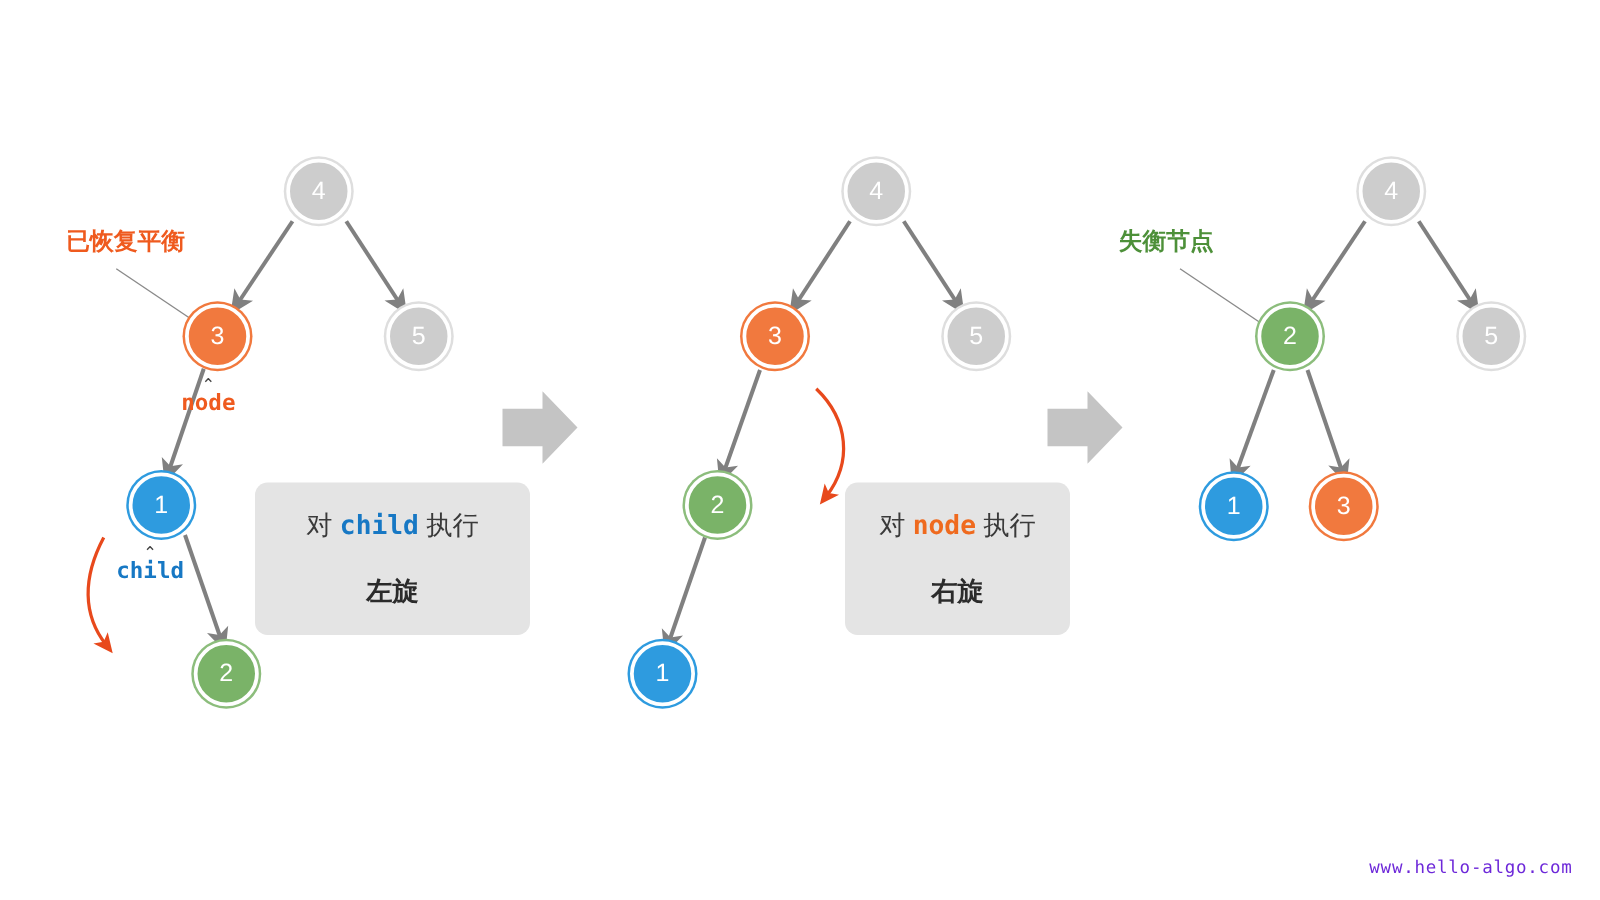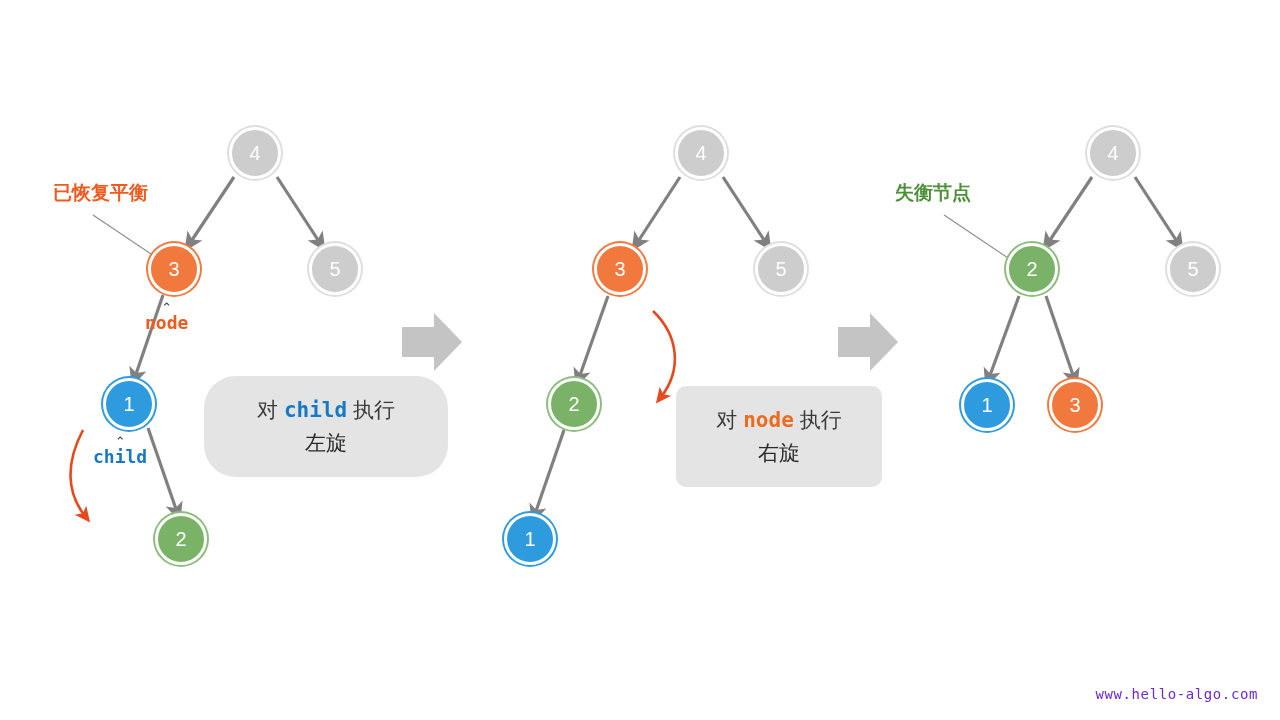--- a/index.html
+++ b/index.html
@@ -61,24 +61,24 @@
     box-sizing: border-box;
   }
   .op-box .code {
     font-family: "DejaVu Sans Mono", "Liberation Mono", monospace;
     font-weight: bold;
     font-size: 21px;
   }
   .op-box .code.blue   { color: #1778c4; }
   .op-box .code.orange { color: #ef6a1e; }
   .op-box .rot {
-    font-weight: normal;
+    font-weight: bold;
     color: #2b2b2b;
     display: block;
-    margin-top: 0;
+    margin-top: 20px;
   }
 
   
   .callout {
     position: absolute;
     font-size: 19px;
     font-weight: bold;
     white-space: nowrap;
     z-index: 7;
     font-family: "Liberation Sans", "DejaVu Sans", sans-serif;
@@ -179,34 +179,34 @@
   <div class="var-ann orange" style="left:145px; top:303px;">
     <span class="caret">⌃</span>
     <span class="label">node</span>
   </div>
 
   <div class="var-ann blue" style="left:93px; top:437px;">
     <span class="caret">⌃</span>
     <span class="label">child</span>
   </div>
 
-  <div class="op-box" style="left:204px; top:376px; width:244px;border-radius:32px;">
+  <div class="op-box" style="left:204px; top:386px; width:220px;">
     <span>对</span>
     <span class="code blue">child</span>
     <span>执行</span>
     <span class="rot">左旋</span>
   </div>
 
   <div class="node gray" style="left:675px; top:127px;">4</div>
   <div class="node orange" style="left:594px; top:243px;">3</div>
   <div class="node gray" style="left:755px; top:243px;">5</div>
   <div class="node green" style="left:548px; top:378px;">2</div>
   <div class="node blue" style="left:504px; top:513px;">1</div>
 
-  <div class="op-box" style="left:676px; top:386px; width:206px;">
+  <div class="op-box" style="left:676px; top:386px; width:180px;">
     <span>对</span>
     <span class="code orange">node</span>
     <span>执行</span>
     <span class="rot">右旋</span>
   </div>
 
   <div class="callout green" style="left:895px; top:180px;">失衡节点</div>
 
   <div class="node gray" style="left:1087px; top:127px;">4</div>
   <div class="node green" style="left:1006px; top:243px;">2</div>

